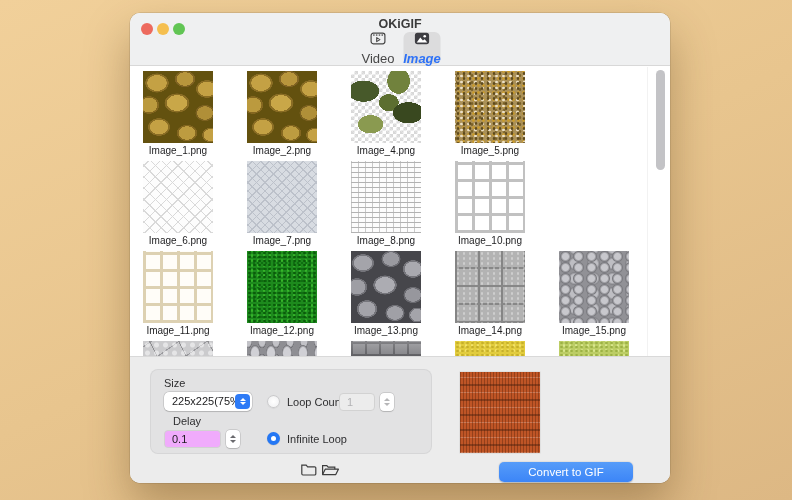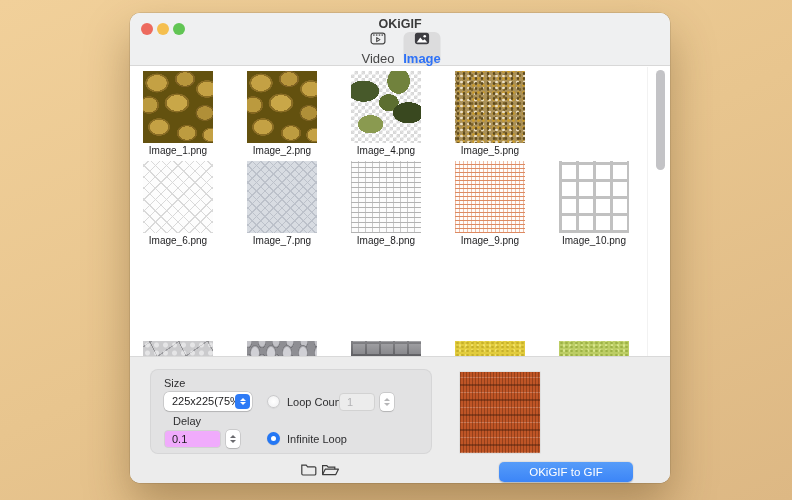--- a/index.html
+++ b/index.html
@@ -20,21 +20,21 @@
   .tl-red    { left:11px; background:#ed6a5e; }
   .tl-yellow { left:27px; background:#f5bf4f; }
   .tl-green  { left:43px; background:#61c554; }
   .win-title { position:absolute; left:0; top:4px; width:100%; text-align:center;
     font-size:12.5px; font-weight:bold; color:#3a3a3a; }
 
   .tabs { position:absolute; left:50%; transform:translateX(-50%); top:19px;
     display:flex; gap:7px; }
   .tab { width:37px; height:32px; border-radius:6px; display:flex; flex-direction:column;
     align-items:center; justify-content:center; gap:1px; cursor:default; }
-  .tab.selected { background:#dcdcdd; }
+  .tab.selected { background:#dcdcdd;font-style:italic; }
   .tab-label { font-size:13px; color:#474747; }
   .tab.selected .tab-label { color:#2e72f7; font-weight:bold; }
 
   
   .content { position:absolute; left:0; top:54px; width:540px; height:289px;
     background:#fff; overflow:hidden; }
   .grid-row { position:absolute; left:13px; display:flex; gap:34px; }
   .cell { width:70px; display:flex; flex-direction:column; align-items:center; }
   .thumb { width:70px; height:72px; }
   .thumb-label { margin-top:2px; font-size:10px; color:#1c1c1e; white-space:nowrap; }
@@ -307,29 +307,47 @@
         </div>
         <div class="cell">
           <div class="thumb t-diamond"></div>
           <div class="thumb-label">Image_7.png</div>
         </div>
         <div class="cell">
           <div class="thumb t-mesh"></div>
           <div class="thumb-label">Image_8.png</div>
         </div>
         <div class="cell">
-          <div class="thumb t-orangegrid"></div>
-          <div class="thumb-label">Image_9.png</div>
-        </div>
-        <div class="cell">
           <div class="thumb t-graygrid"></div>
           <div class="thumb-label">Image_10.png</div>
         </div>
       </div>
 
+      <div class="grid-row" style="top:184px">
+        <div class="cell">
+          <div class="thumb t-creamgrid"></div>
+          <div class="thumb-label">Image_11.png</div>
+        </div>
+        <div class="cell">
+          <div class="thumb t-grass"></div>
+          <div class="thumb-label">Image_12.png</div>
+        </div>
+        <div class="cell">
+          <div class="thumb t-graystones"></div>
+          <div class="thumb-label">Image_13.png</div>
+        </div>
+        <div class="cell">
+          <div class="thumb t-bricks"></div>
+          <div class="thumb-label">Image_14.png</div>
+        </div>
+        <div class="cell">
+          <div class="thumb t-rocky"></div>
+          <div class="thumb-label">Image_15.png</div>
+        </div>
+      </div>
 
       <div class="grid-row" style="top:274px">
         <div class="cell cut">
           <div class="thumb t-cracked"></div>
         </div>
         <div class="cell cut">
           <div class="thumb t-pebbles"></div>
         </div>
         <div class="cell cut">
           <div class="thumb t-smallbricks"></div>
@@ -388,17 +406,17 @@
       </div>
       <div class="folder-btn fb-open">
         <span>
           <svg width="19" height="15" viewBox="0 0 19 15">
             <path d="M1.6 12.6 V3.6 h4.2 l1.4 1.6 h6.6 v2" fill="none" stroke="#3d3d3d" stroke-width="1.2"></path>
             <path d="M1.6 12.6 L4.2 7.2 h13.2 l-2.6 5.4 z" fill="none" stroke="#3d3d3d" stroke-width="1.2" stroke-linejoin="round"></path>
           </svg>
         </span>
       </div>
 
-      <div class="convert-btn">OKiGIF to GIF</div>
+      <div class="convert-btn">Convert to GIF</div>
     </div>
 
   </div>
 </div>
 
 </body></html>

